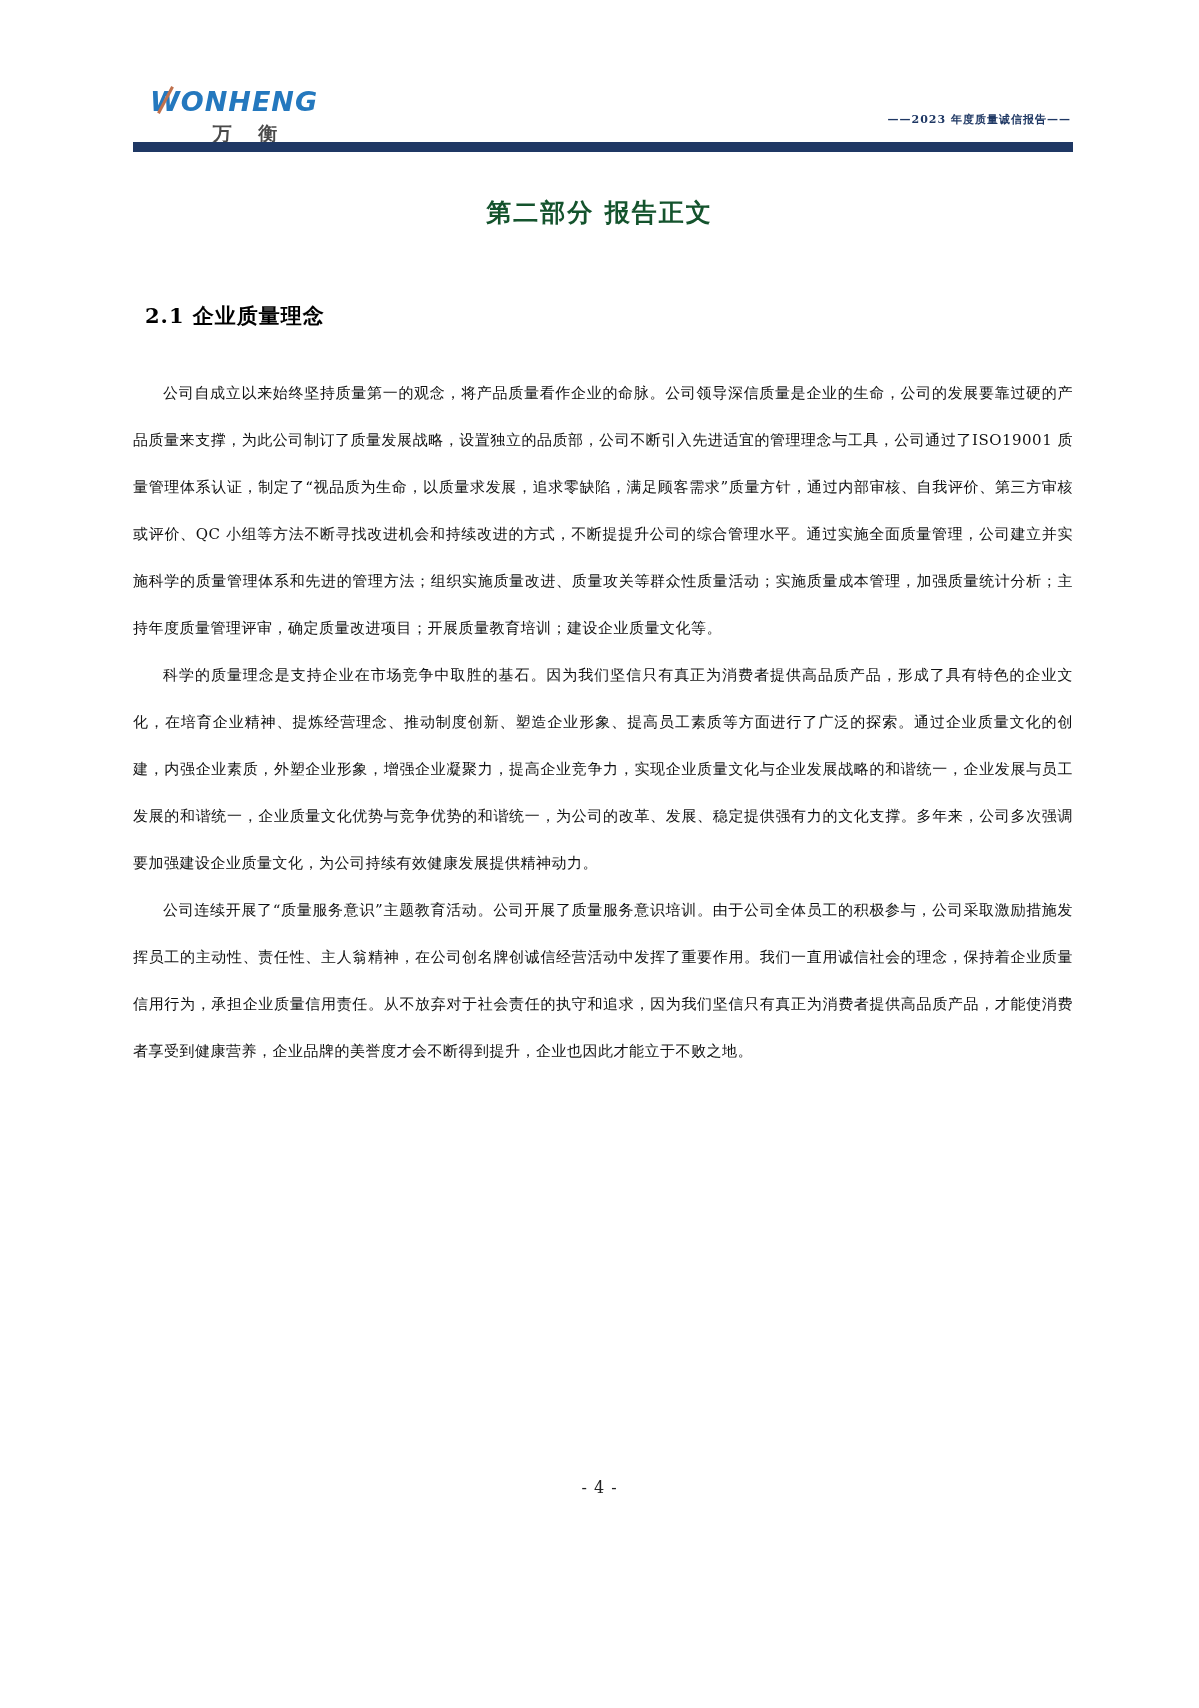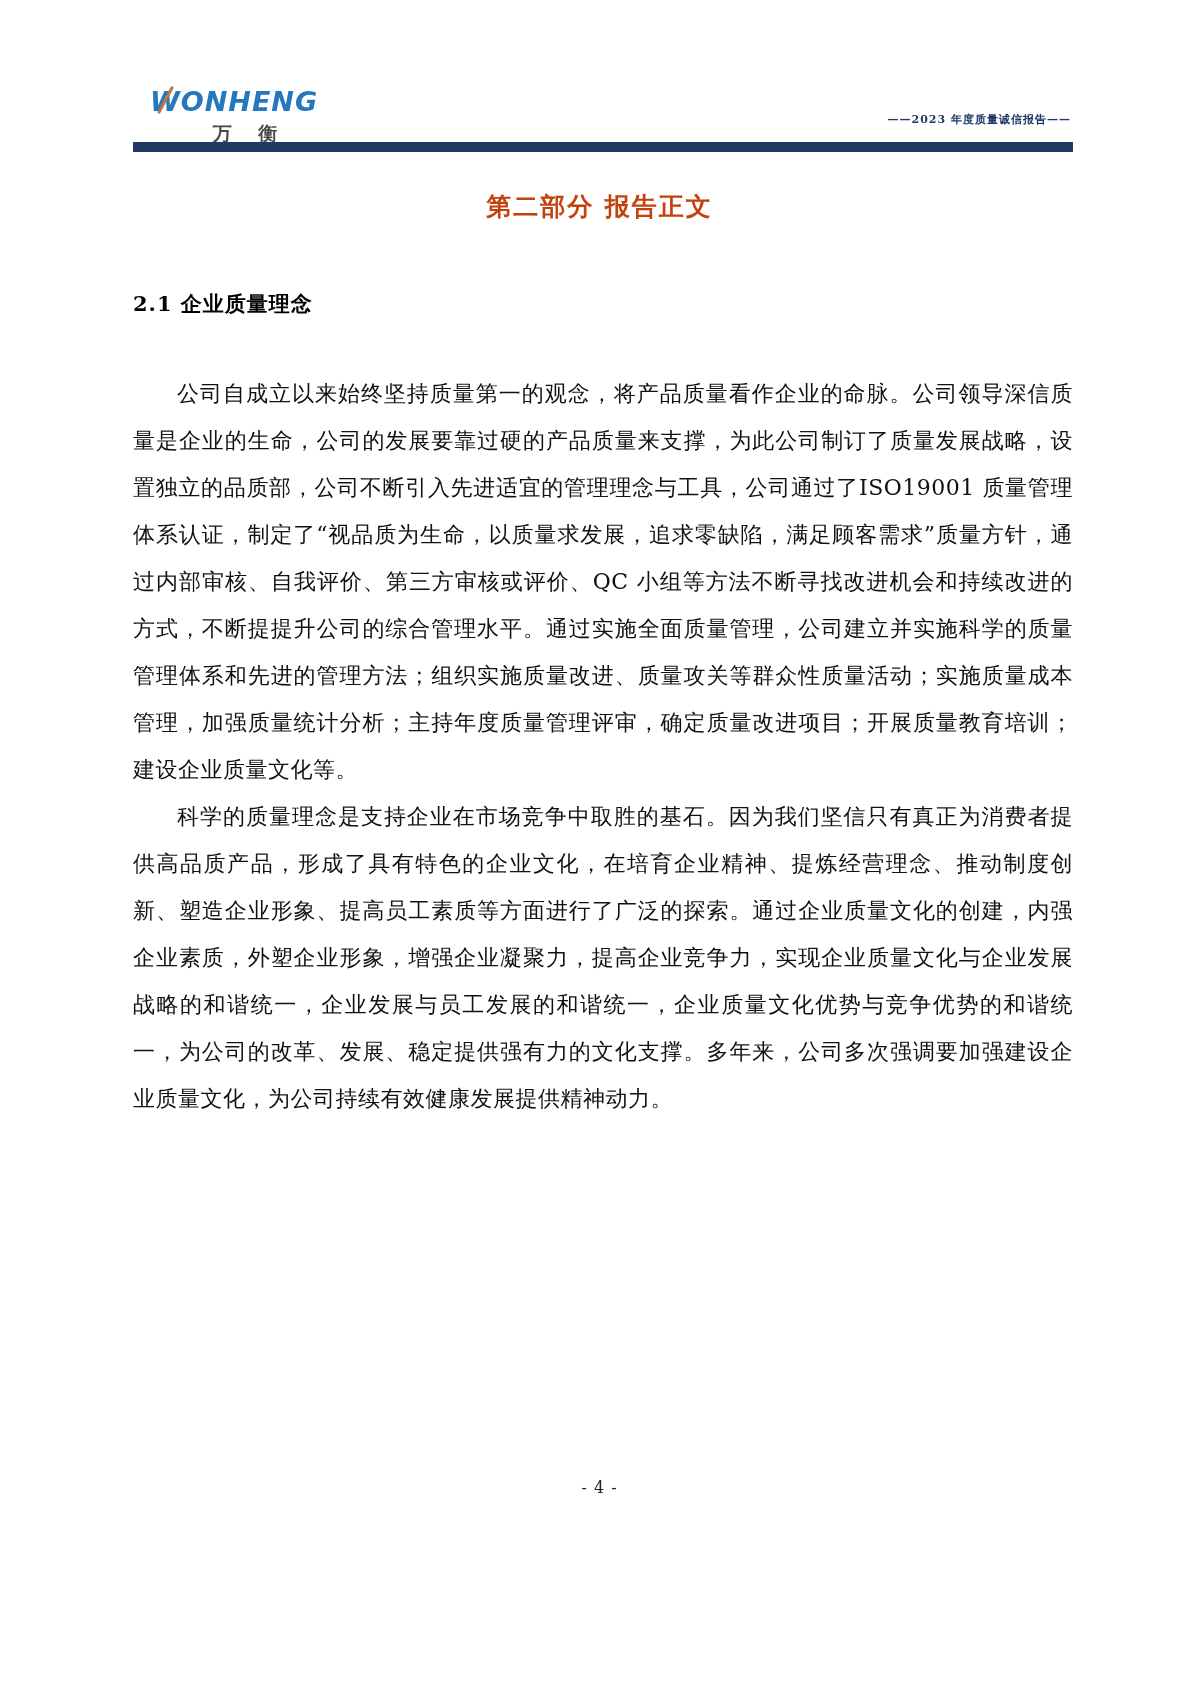--- a/index.html
+++ b/index.html
@@ -49,36 +49,36 @@
 
   .header-bar {
     position:absolute; left:133px; right:126px; top:142px;
     height:10px; background:#1F3864;
   }
 
   
   .doc-title {
     position:absolute; left:0; right:0; top:184px;
     text-align:center;
-    font-size:25px; font-weight:bold; color:#c2410c;
+    font-size:25px; font-weight:bold; color:#14532d;
     letter-spacing:2px;
-    margin:6px;
+    margin:12px;
   }
   .section-heading {
     position:absolute; left:133px; top:290px;
     font-size:21px; font-weight:bold; color:#000;
     letter-spacing:1px;
-    margin:0;
+    margin:12px;
   }
   .body-text {
     position:absolute; left:133px; right:126px; top:370px;
   }
   .body-text p {
     margin:0;
-    font-size:22px;
+    font-size:15px;
     line-height:47px;
     letter-spacing:0.5px;
     text-align:justify;
     text-justify:inter-ideograph;
     text-indent:2em;
     color:#111;
   }
 
   
   .page-footer {
@@ -111,19 +111,20 @@
     <div class="header-bar"></div>
   </header>
 
   <h1 class="doc-title">第二部分 报告正文</h1>
 
   <h2 class="section-heading">2.1 企业质量理念</h2>
 
   <div class="body-text">
     <p>公司自成立以来始终坚持质量第一的观念，将产品质量看作企业的命脉。公司领导深信质量是企业的生命，公司的发展要靠过硬的产品质量来支撑，为此公司制订了质量发展战略，设置独立的品质部，公司不断引入先进适宜的管理理念与工具，公司通过了ISO19001 质量管理体系认证，制定了“视品质为生命，以质量求发展，追求零缺陷，满足顾客需求”质量方针，通过内部审核、自我评价、第三方审核或评价、QC 小组等方法不断寻找改进机会和持续改进的方式，不断提提升公司的综合管理水平。通过实施全面质量管理，公司建立并实施科学的质量管理体系和先进的管理方法；组织实施质量改进、质量攻关等群众性质量活动；实施质量成本管理，加强质量统计分析；主持年度质量管理评审，确定质量改进项目；开展质量教育培训；建设企业质量文化等。</p>
     <p>科学的质量理念是支持企业在市场竞争中取胜的基石。因为我们坚信只有真正为消费者提供高品质产品，形成了具有特色的企业文化，在培育企业精神、提炼经营理念、推动制度创新、塑造企业形象、提高员工素质等方面进行了广泛的探索。通过企业质量文化的创建，内强企业素质，外塑企业形象，增强企业凝聚力，提高企业竞争力，实现企业质量文化与企业发展战略的和谐统一，企业发展与员工发展的和谐统一，企业质量文化优势与竞争优势的和谐统一，为公司的改革、发展、稳定提供强有力的文化支撑。多年来，公司多次强调要加强建设企业质量文化，为公司持续有效健康发展提供精神动力。</p>
+    <p>公司连续开展了“质量服务意识”主题教育活动。公司开展了质量服务意识培训。由于公司全体员工的积极参与，公司采取激励措施发挥员工的主动性、责任性、主人翁精神，在公司创名牌创诚信经营活动中发挥了重要作用。我们一直用诚信社会的理念，保持着企业质量信用行为，承担企业质量信用责任。从不放弃对于社会责任的执守和追求，因为我们坚信只有真正为消费者提供高品质产品，才能使消费者享受到健康营养，企业品牌的美誉度才会不断得到提升，企业也因此才能立于不败之地。</p>
   </div>
 
   <div class="page-footer">
     <span>- 4 -</span>
   </div>
 
 </div>
 
 </body></html>

